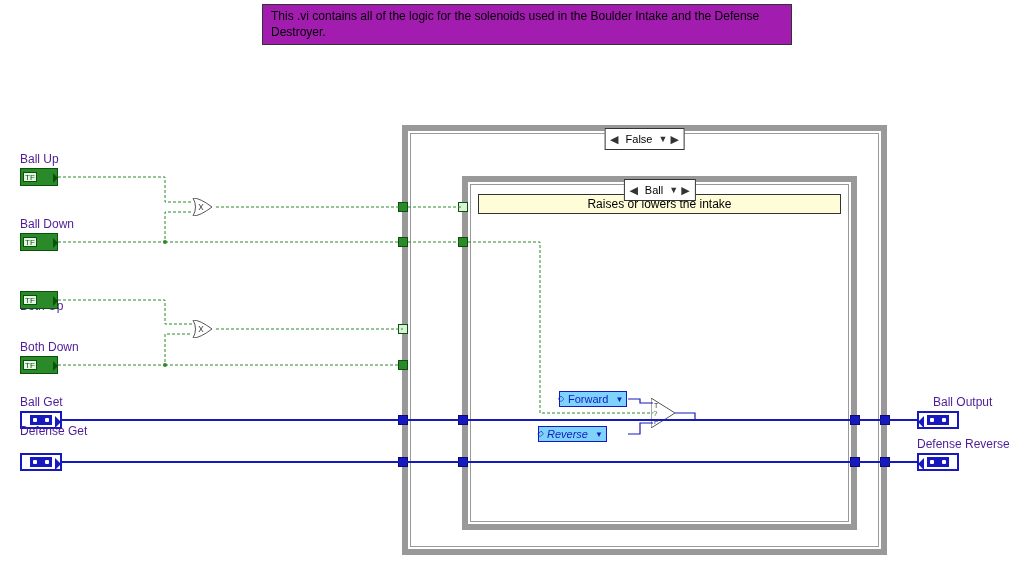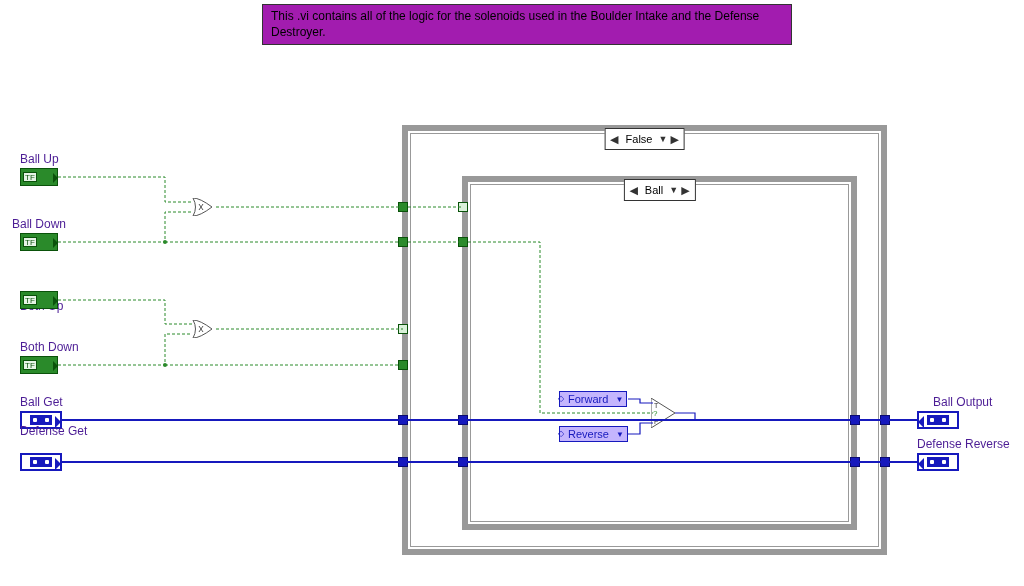--- a/index.html
+++ b/index.html
@@ -151,21 +151,21 @@
     left: -1px;
     top: 3px;
     width: 0; height: 0;
     border-top: 6px solid transparent;
     border-bottom: 6px solid transparent;
     border-right: 6px solid #1619bd;
   }
   .enum-const {
     position: absolute;
     border: 1.5px solid #1619bd;
-    background: #c4b5fd;
+    background: #7dd3fc;
     padding: 1px 18px 1px 8px;
     font-size: 11px;
     color: #1619bd;
     white-space: nowrap;
   }
   .enum-const::before {
     content: '◇';
     position: absolute;
     left: -2px;
     top: 2px;
@@ -212,21 +212,21 @@
 <div class="comment-box" style="left:262px; top:4px; width:530px;">
   <span>This .vi contains all of the logic for the solenoids used in the Boulder Intake and the Defense Destroyer.</span>
 </div>
 
 <div class="label" style="left:20px; top:152px;">Ball Up</div>
 <div class="bool-terminal" style="left:20px; top:168px;">
   <div class="inner">TF</div>
   <div class="tri"></div>
 </div>
 
-<div class="label" style="left:12px; top:217px;text-align:center;">Ball Down</div>
+<div class="label" style="left:20px; top:217px;text-align:center;">Ball Down</div>
 <div class="bool-terminal" style="left:20px; top:233px;">
   <div class="inner">TF</div>
   <div class="tri"></div>
 </div>
 
 <div class="label" style="left:20px; top:275px;margin-top:24px;">Both Up</div>
 <div class="bool-terminal" style="left:20px; top:291px;">
   <div class="inner">TF</div>
   <div class="tri"></div>
 </div>
@@ -279,26 +279,29 @@
   </div>
 </div>
 
 <div class="case-frame" style="left:462px; top:176px; width:395px; height:354px;">
   <div class="case-selector-bar">
     <span class="arrow">◀</span>
     <span class="val">Ball</span>
     <span class="dd">▼</span>
     <span class="arrow">▶</span>
   </div>
+  <div class="case-caption">
+    <span>Raises or lowers the intake</span>
+  </div>
 </div>
 
 <div class="enum-const" style="left:559px; top:391px;">
   <span>Forward</span>
 </div>
-<div class="enum-const" style="left:559px; top:426px;">
+<div class="enum-const" style="left:538px; top:426px;font-style:italic;">
   <span>Reverse</span>
 </div>
 
 <svg class="select-node" style="left:651px; top:398px;" viewBox="0 0 24 30">
   <path d="M0 0 L24 15 L0 30 Z" fill="#fff" stroke="#555" stroke-width="1"></path>
   <text x="3" y="10" font-size="7" fill="#333">T</text>
   <text x="3" y="26" font-size="7" fill="#333">F</text>
   <text x="2" y="18" font-size="8" fill="#2a8a2a">?</text>
 </svg>
 

